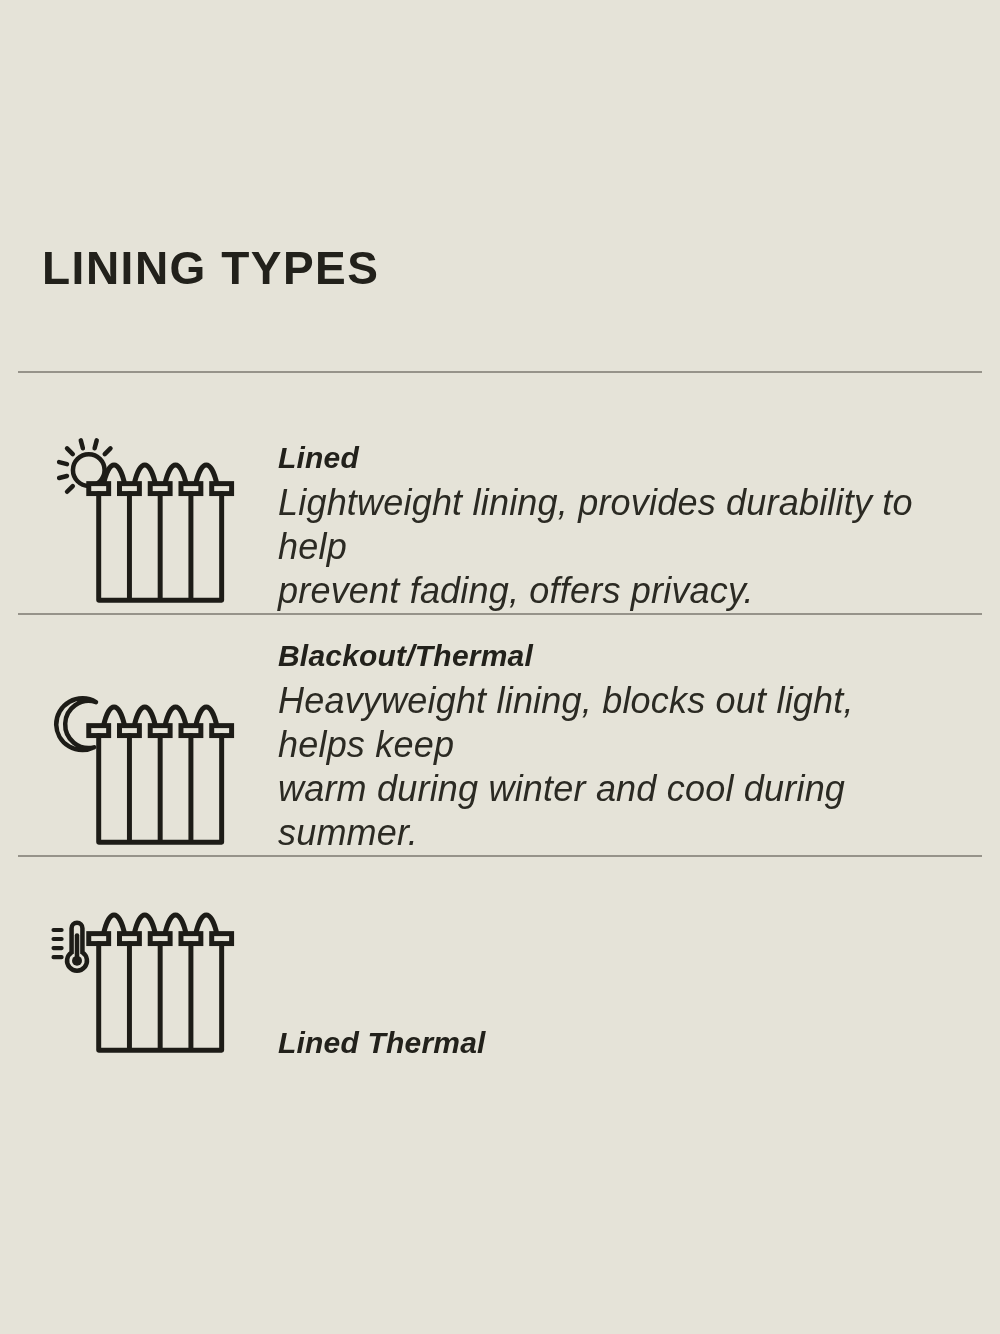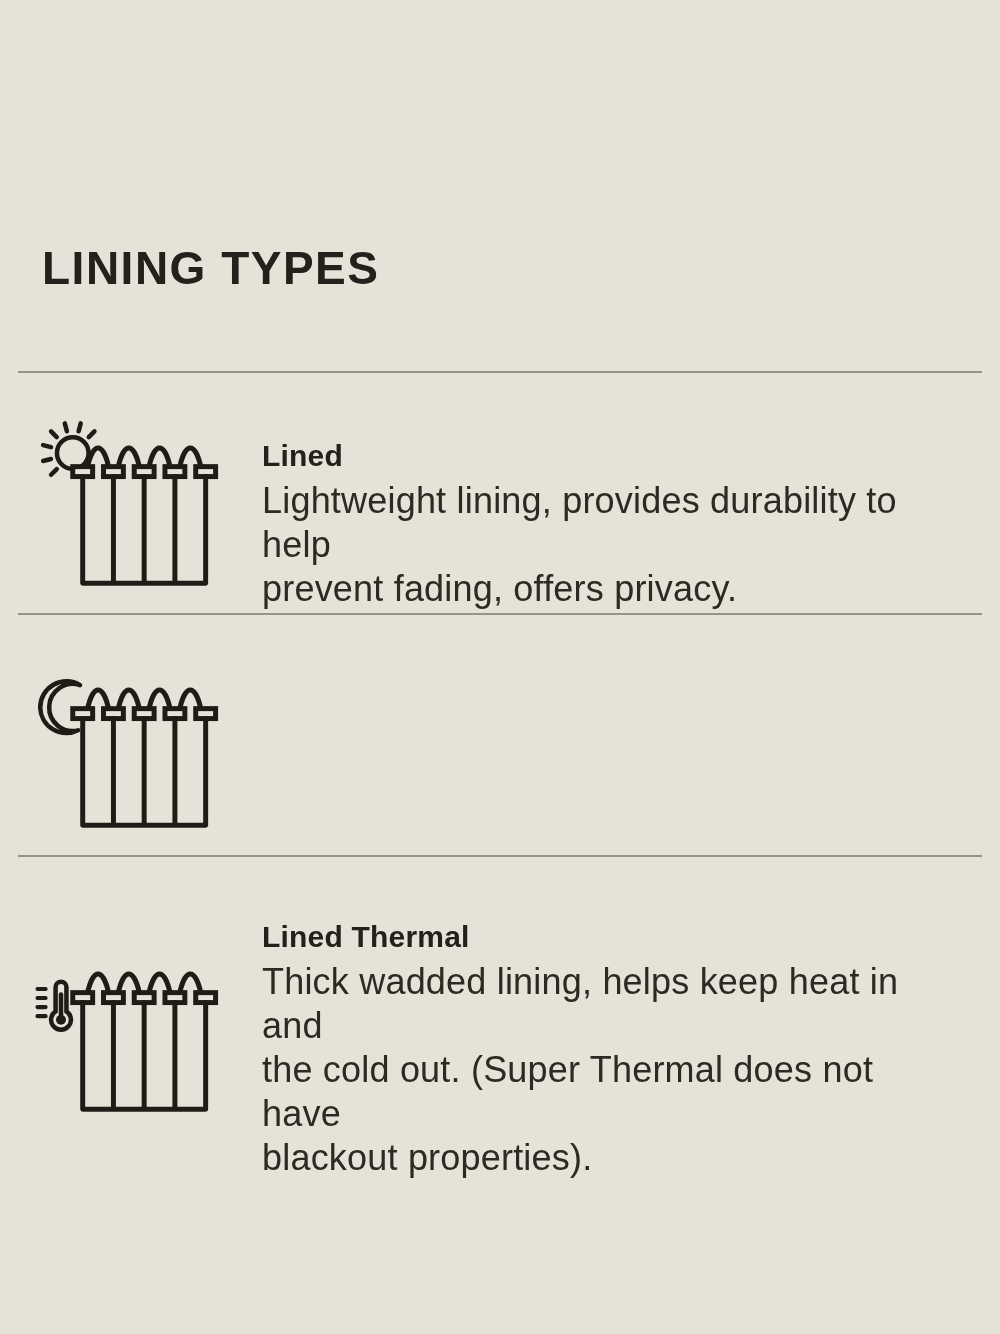--- a/index.html
+++ b/index.html
@@ -26,22 +26,23 @@
     height: 0;
     border: none;
     border-top: 2px solid #96938a;
     margin: 0 18px;
   }
   .divider.first { margin-top: 80px; }
 
   .row {
     box-sizing: border-box;
     display: flex;
-    align-items: center;
-    padding: 26px 50px 0 32px;
+    align-items: flex-end;
+    padding: 26px 50px 0 48px;
+    font-style: italic;
   }
   .row.fixed { height: 240px; }
 
   .icon-box {
     flex: none;
     width: 190px;
     height: 180px;
   }
 
   .text-box {
@@ -124,39 +125,41 @@
     <div class="icon-box">
       <svg width="190" height="179" viewBox="0 0 210 198">
         <g fill="none" stroke="#1d1c17" stroke-width="5" stroke-linecap="round" stroke-linejoin="round">
           <path d="M53 30 A29 29 0 0 0 9 55 A29 29 0 0 0 51 80 A26 26 0 1 1 53 30 Z"></path>
         </g>
         <g>
             <use href="#curtain-shape"></use>
           </g>
       </svg>
     </div>
+    <div class="text-box">
+      <h2>Blackout/Thermal</h2>
+      <p>Heavyweight lining, blocks out light, helps keep
+warm during winter and cool during summer.</p>
+    </div>
   </section>
 
   <hr class="divider">
 
   <section class="row">
     <div class="icon-box">
       <svg width="190" height="179" viewBox="0 0 210 198">
         <g stroke="#1d1c17" stroke-linecap="round">
           <path d="M26 76.8 L26 50 A6 6 0 0 1 38 50 L38 76.8 A11 11 0 1 1 26 76.8 Z" fill="#e5e3d8" stroke-width="5"></path>
           <line x1="32" y1="58" x2="32" y2="80" stroke-width="5"></line>
           <circle cx="32" cy="86" r="5.5" fill="#1d1c17" stroke="none"></circle>
           <path d="M6 52 H15 M6 62 H15 M6 72 H15 M6 82 H15" fill="none" stroke-width="4.5"></path>
         </g>
         <g>
             <use href="#curtain-shape"></use>
           </g>
       </svg>
     </div>
     <div class="text-box">
       <h2>Lined Thermal</h2>
-      <p>Thick wadded lining, helps keep heat in and
-the cold out. (Super Thermal does not have
-blackout properties).</p>
     </div>
   </section>
 
 </div>
 
 </body></html>

